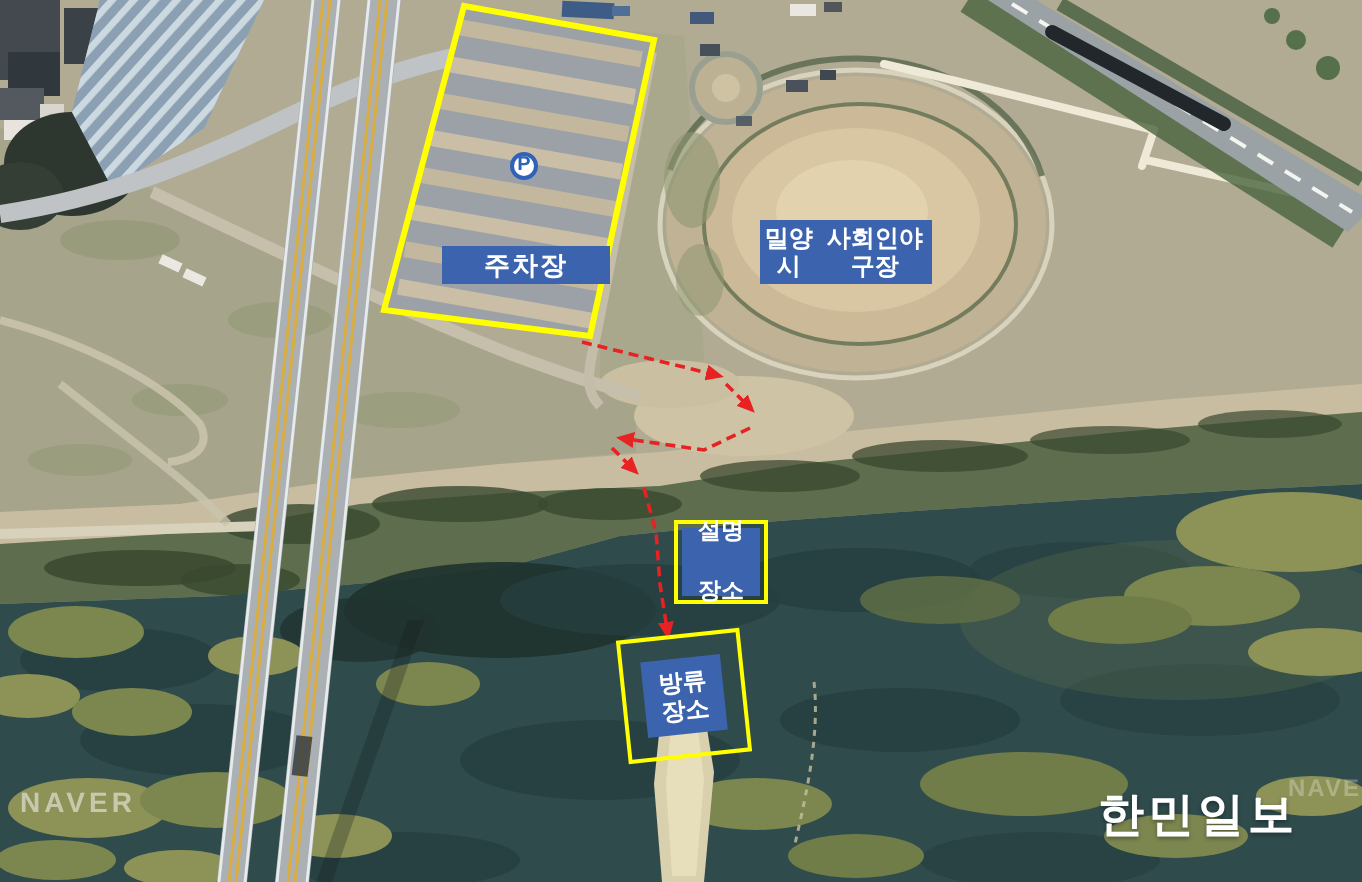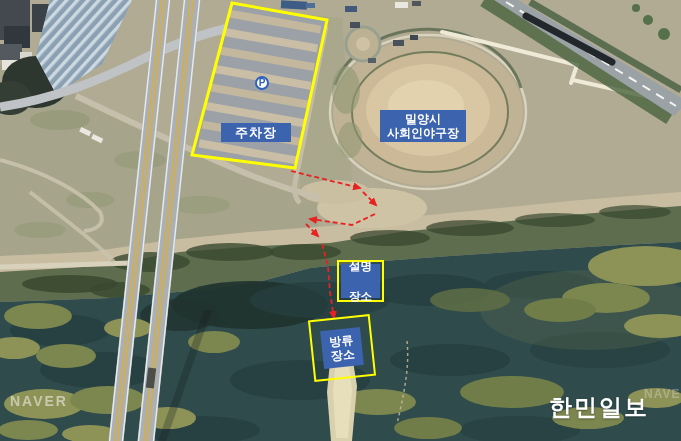--- a/index.html
+++ b/index.html
@@ -6,22 +6,22 @@
   .stage{
     position:relative;width:681px;height:441px;overflow:hidden;
     font-family:"Liberation Sans","DejaVu Sans",sans-serif;
     background:#b1ab94;
   }
   .stage svg{position:absolute;left:0;top:0;}
   #base-map{z-index:1;}
   #overlay-map{z-index:3;}
   .anno{position:absolute;z-index:4;display:flex;align-items:center;justify-content:center;text-align:center;box-sizing:border-box;}
   .blue-label{background:#3c63ae;color:#fff;font-weight:bold;}
-  .parking-label{left:221px;top:123px;width:70px;height:19px;font-size:13px;letter-spacing:1px;}
-  .stadium-label{left:380px;top:110px;width:86px;height:32px;font-size:12px;line-height:14px;flex-direction:column;}
+  .parking-label{left:221px;top:123px;width:84px;height:19px;font-size:13px;letter-spacing:1px;}
+  .stadium-label{left:380px;top:110px;width:86px;height:32px;font-size:12px;line-height:14px;flex-direction:row;}
   .ceremony-box{left:216px;top:217px;width:77px;height:28px;border:2px solid #ed1c24;background:rgba(255,252,246,0.16);color:#e31b22;font-weight:bold;font-size:14px;letter-spacing:1px;}
   .briefing-box{left:337px;top:260px;width:47px;height:42px;border:2px solid #ffff00;}
   .briefing-box .inner{position:absolute;left:2px;top:2px;right:2px;bottom:2px;background:#3c63ae;color:#fff;font-weight:bold;font-size:11.5px;line-height:13px;display:flex;flex-direction:column;align-items:center;justify-content:center;gap:17px;}
   .release-box{left:311px;top:317px;width:62px;height:62px;border:2px solid #ffff00;transform:rotate(-6deg);}
   .release-box .inner{position:absolute;left:9px;top:10px;width:40px;height:38px;background:#3c63ae;color:#fff;font-weight:bold;font-size:12px;line-height:14px;display:flex;flex-direction:column;align-items:center;justify-content:center;}
   .p-icon{left:255px;top:76px;width:14px;height:14px;border-radius:50%;background:#fff;border:2px solid #2f62b8;color:#2f62b8;font-size:10px;font-weight:bold;line-height:12px;}
   .naver-mark{left:10px;top:393px;color:rgba(255,255,255,0.5);font-weight:bold;font-size:14px;letter-spacing:2px;z-index:4;position:absolute;}
   .naver-mark-partial{left:644px;top:387px;color:rgba(255,255,255,0.28);font-weight:bold;font-size:12px;letter-spacing:1px;z-index:4;position:absolute;white-space:nowrap;}
   .press-credit{left:549px;top:392px;color:#ffffff;font-weight:bold;font-size:23px;letter-spacing:2px;z-index:4;position:absolute;text-shadow:0 1px 2px rgba(0,0,0,0.35);}
 </style>

